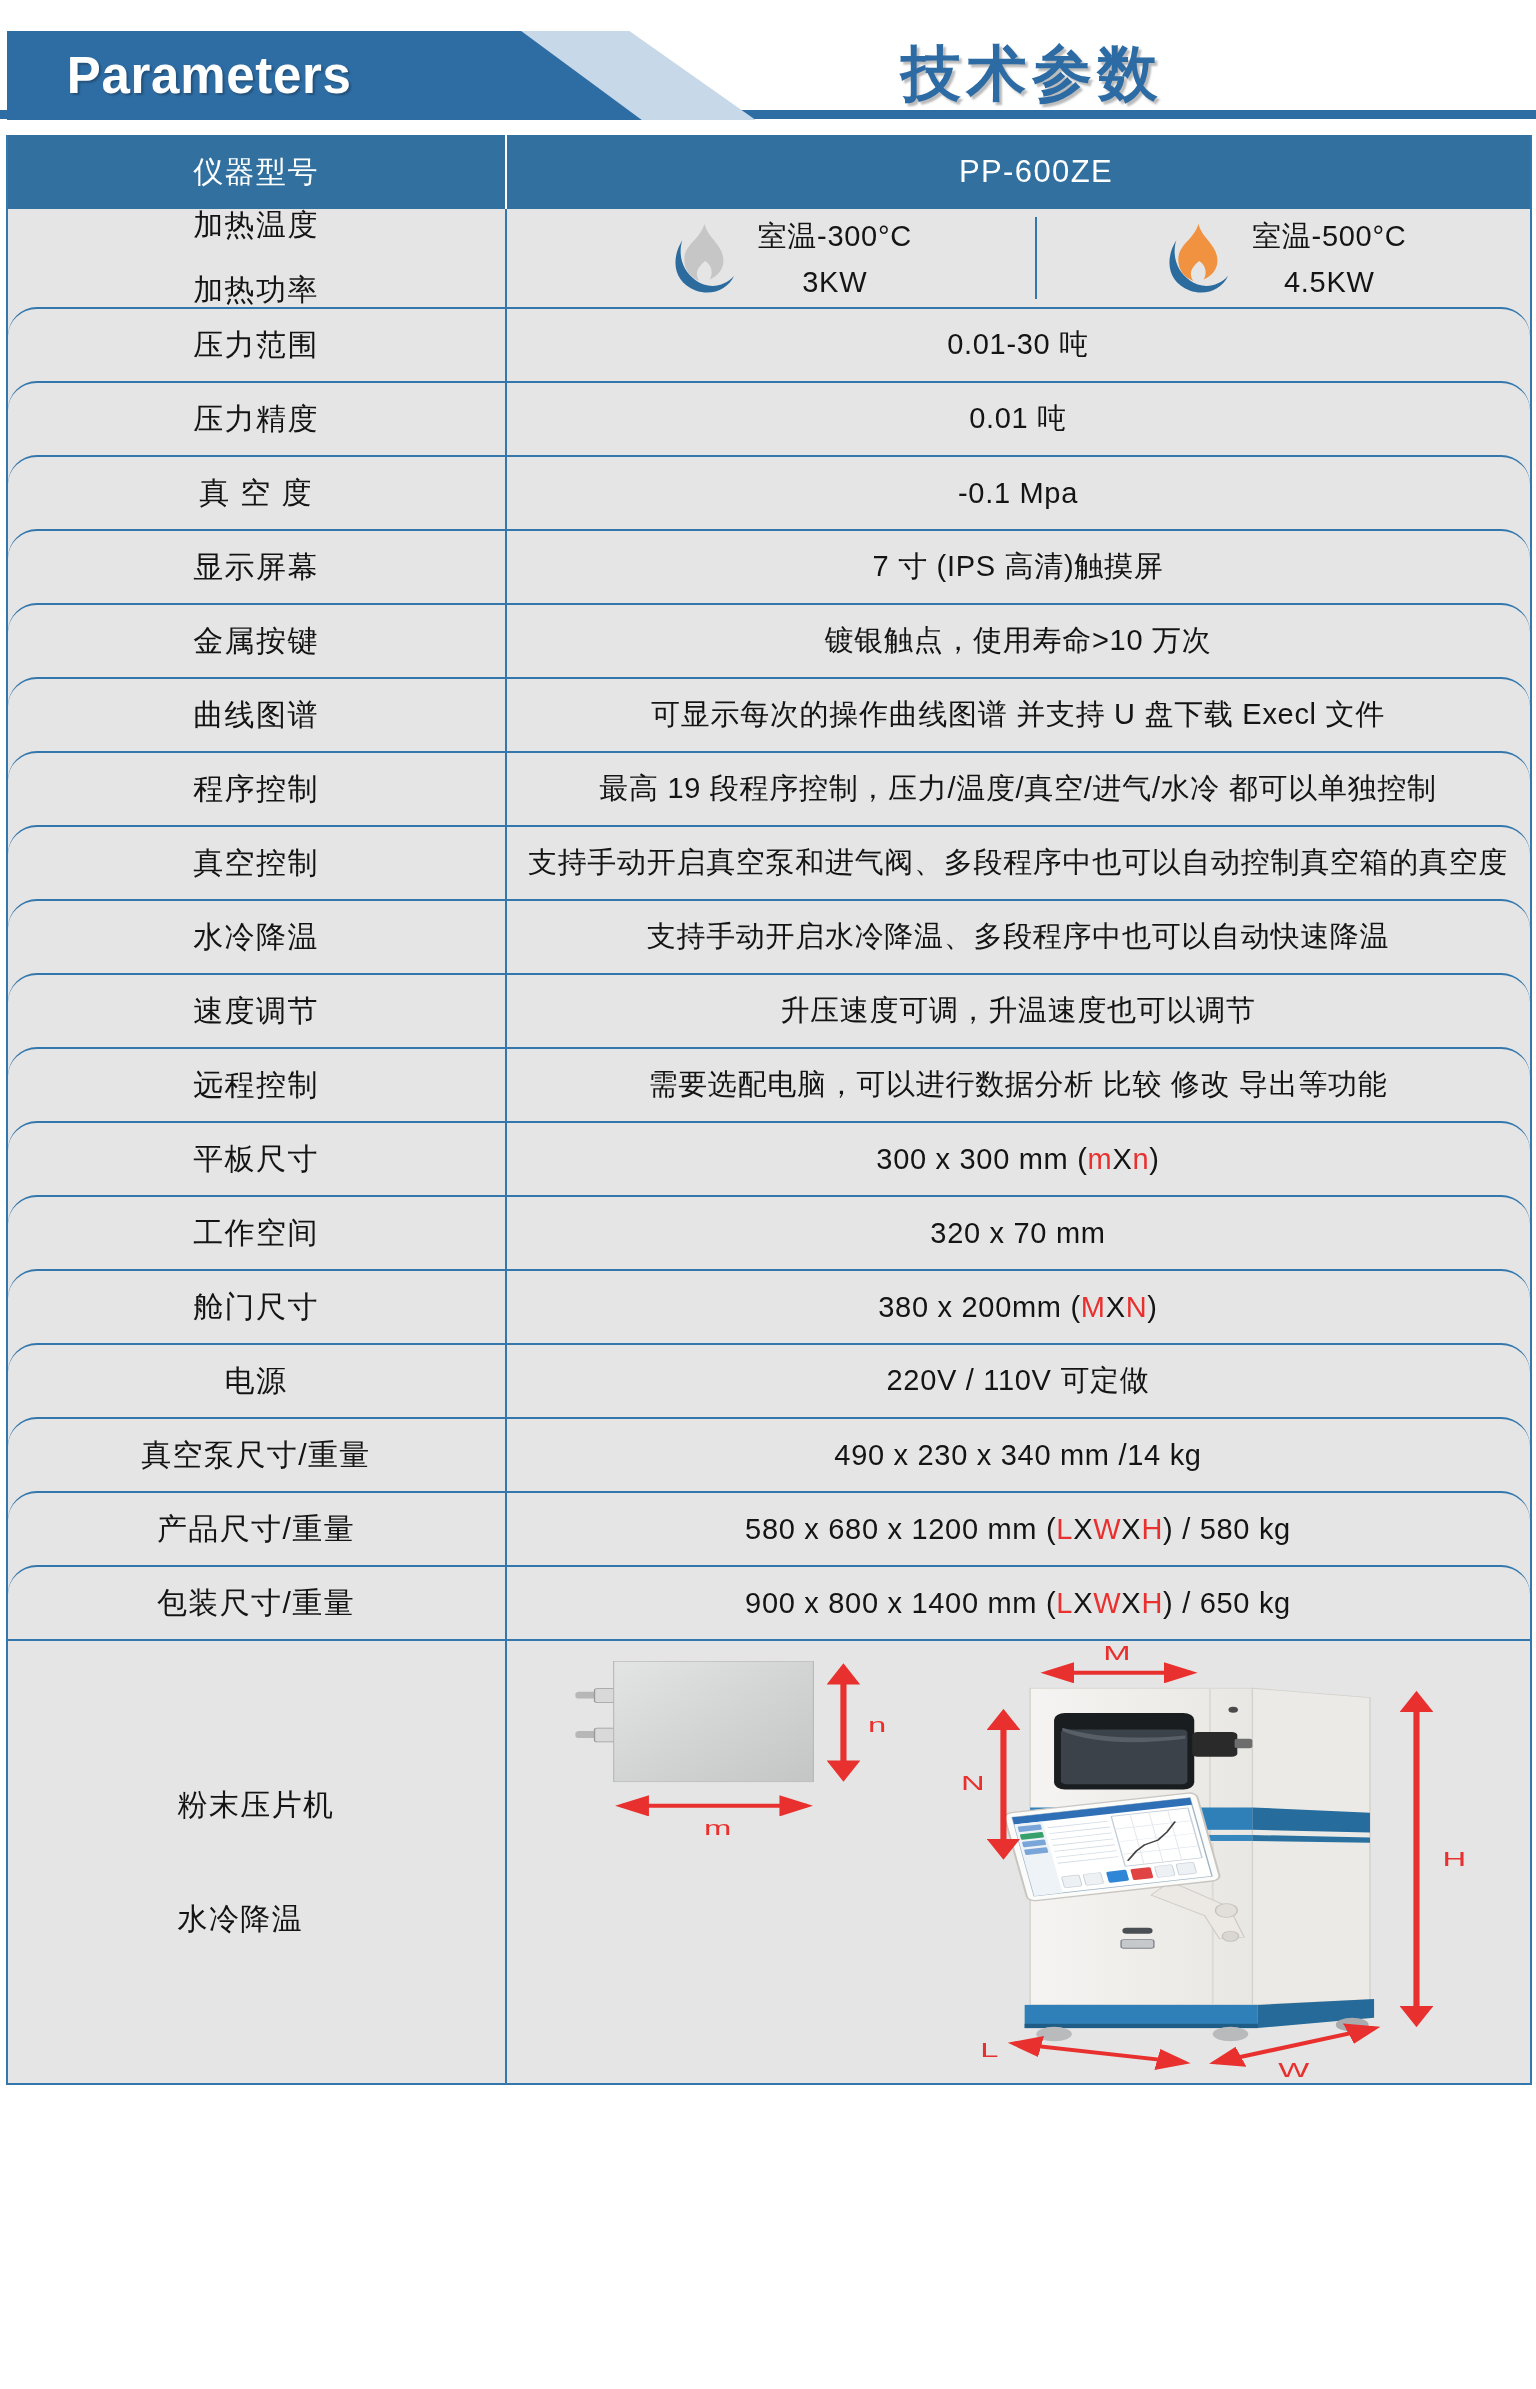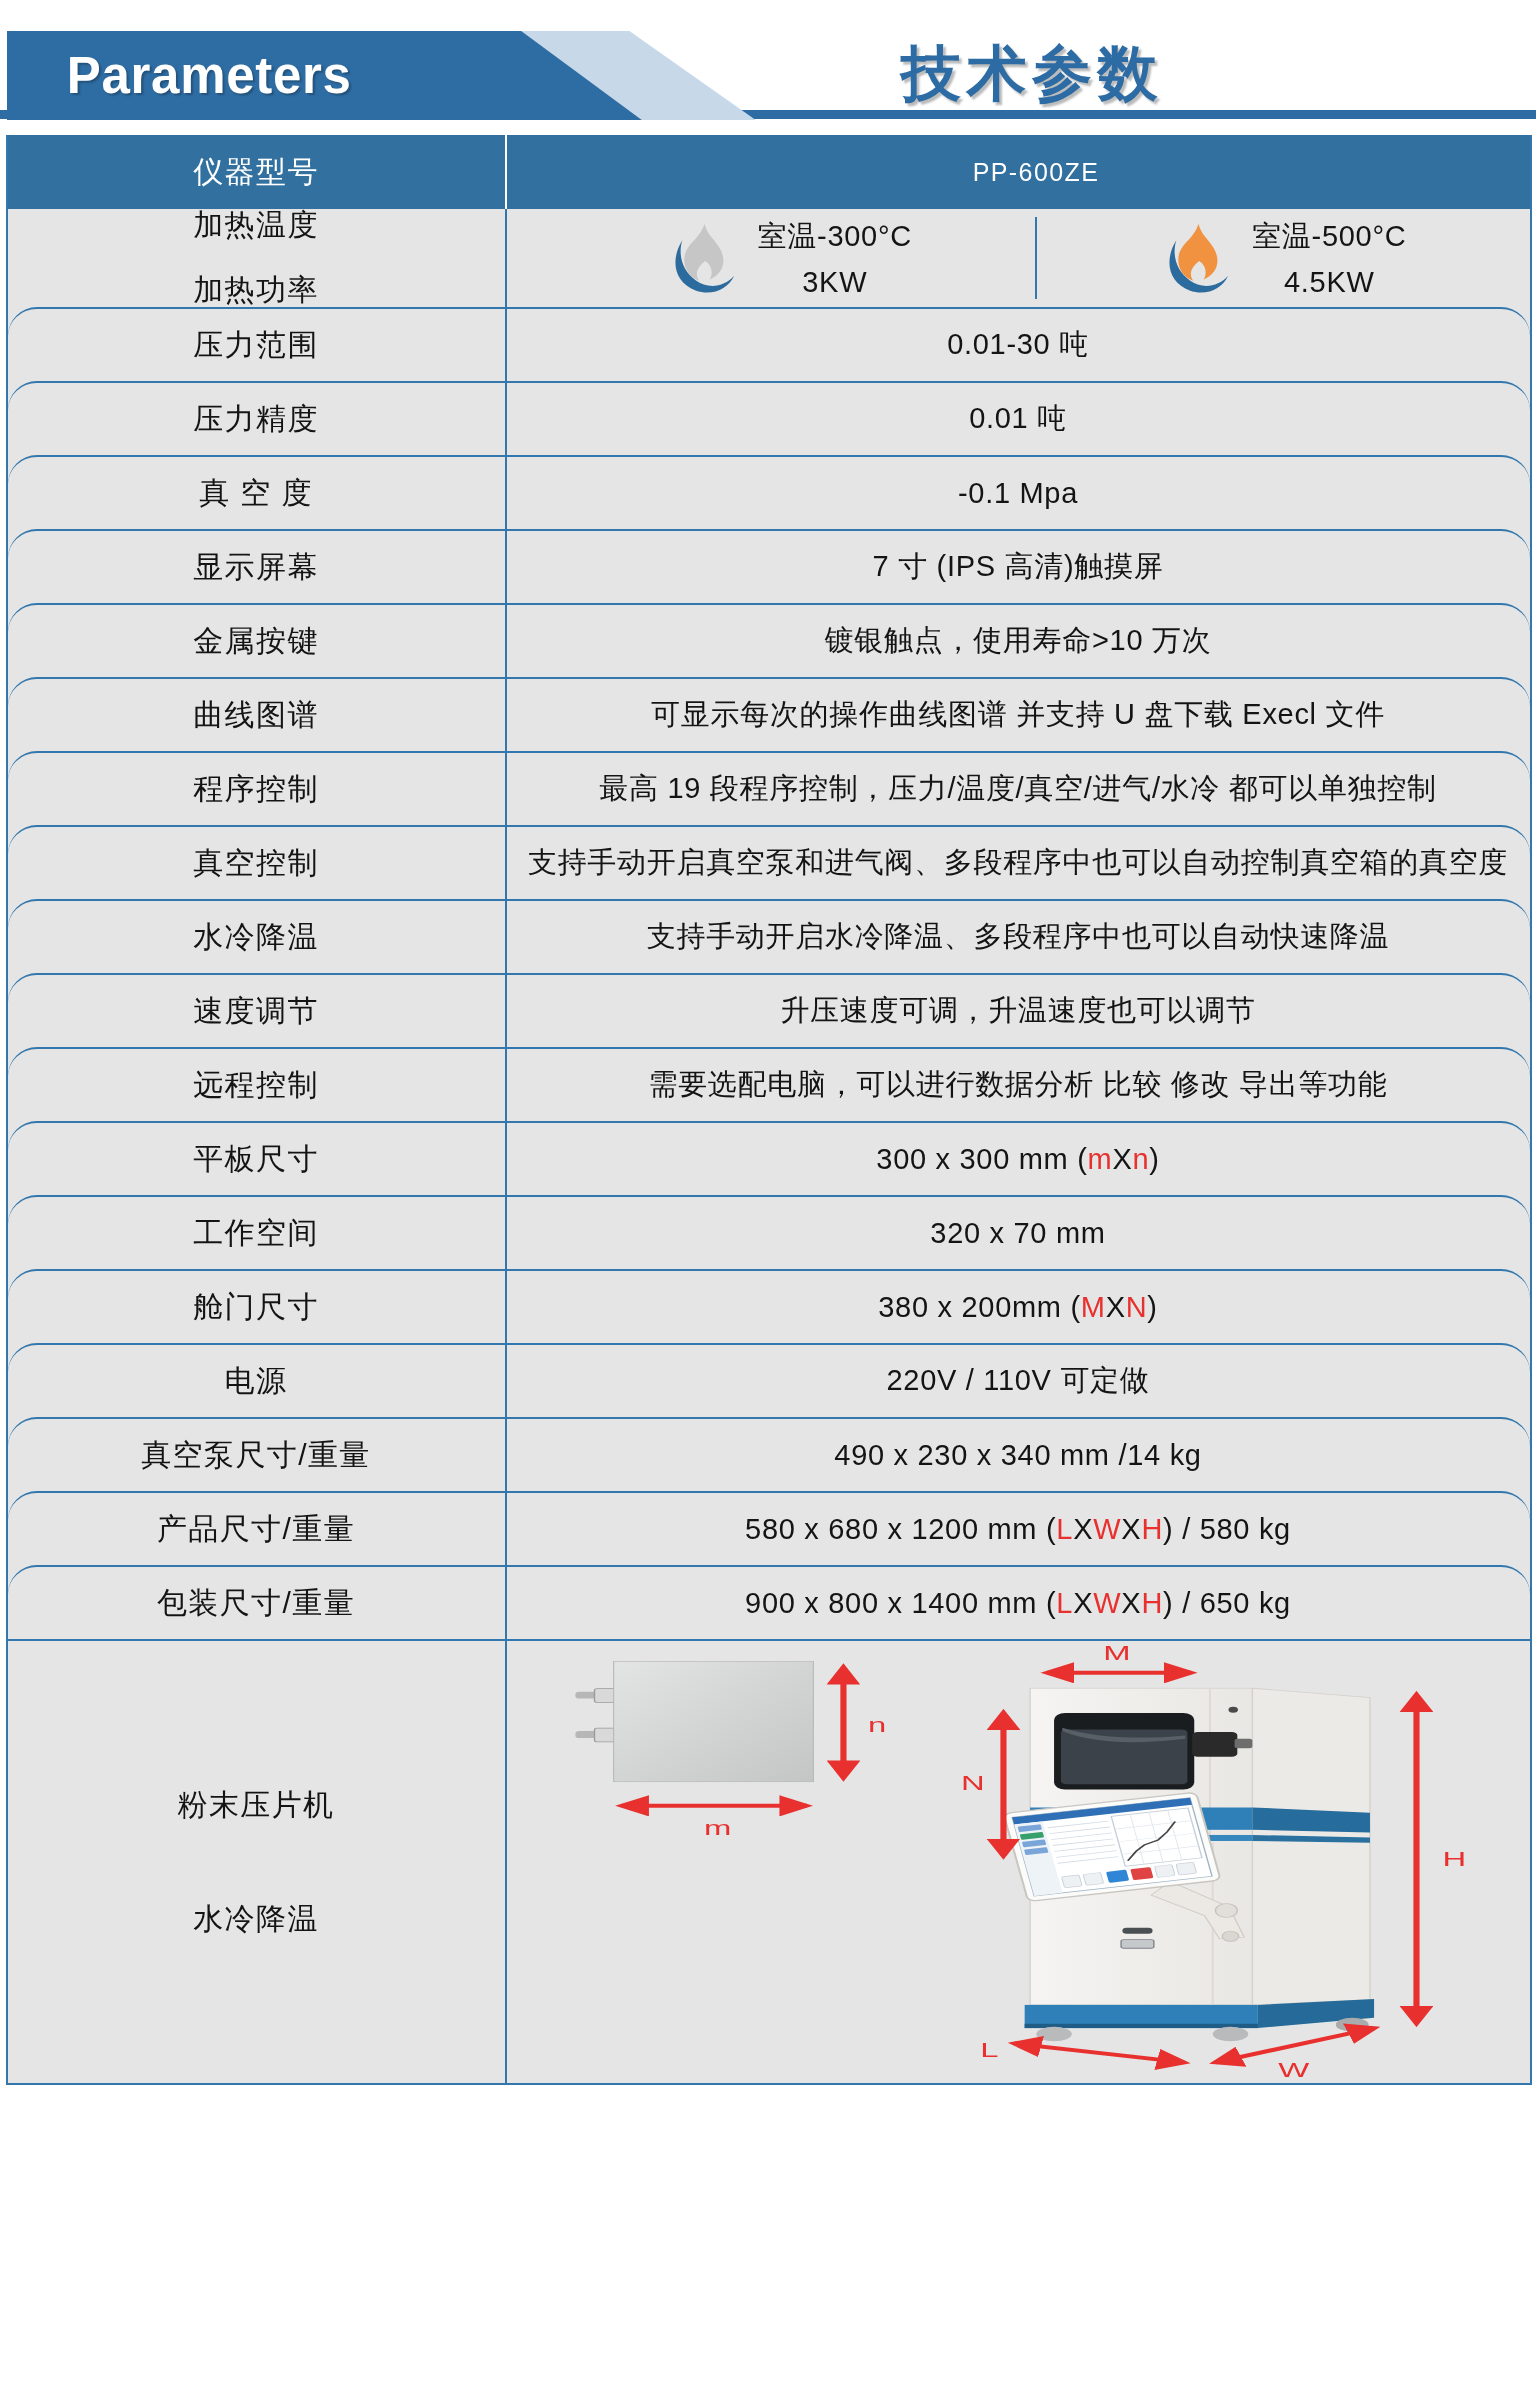--- a/index.html
+++ b/index.html
@@ -30,28 +30,28 @@
   .row.header-row { border-top:none; height:74px; background:#31709f; }
   .row.heating-row { border-top:none; height:98px; }
   .row.simple { height:74px;border-radius:29px; }
   .row.diagram-row { flex:1; }
   .label-cell { width:499px; border-right:2.7px solid #3477ac;
     display:flex; align-items:center; justify-content:center; text-align:center;
     font-size:30px; color:#141414; letter-spacing:1.4px; }
   .header-row .label-cell { border-right:2.7px solid #ffffff; color:#fff; }
   .value-cell { flex:1; display:flex; align-items:center; justify-content:center; text-align:center;
     font-size:29px; color:#141414; letter-spacing:0.7px; }
-  .header-row .value-cell { color:#fff; font-size:25px; letter-spacing:1.4px;padding-left:36px; }
+  .header-row .value-cell { color:#fff; font-size:31px; letter-spacing:1.4px;padding-left:36px; }
   .label-stack { display:flex; flex-direction:column; gap:24px; align-items:center; }
   .heat-cell { flex:1; display:flex; align-items:center; justify-content:center; gap:18px; }
   .heat-cell + .heat-cell { border-left:2.7px solid #3477ac; }
   .heat-text { display:flex; flex-direction:column; gap:9.6px; align-items:center;
     font-size:29px; color:#141414; }
   .flame { width:74px; height:74px; flex:0 0 auto; }
-  .diagram-label-stack { display:flex; flex-direction:column; gap:73px; align-items:center; }
+  .diagram-label-stack { display:flex; flex-direction:column; gap:73px; align-items:flex-start; }
   .diagram-cell { flex:1; position:relative; }
   .diagram-cell svg { position:absolute; left:0; top:0; width:100%; height:100%; }
 </style>
 </head>
 <body>
 
 <div class="banner">
   <div class="banner-bar"></div>
   <div class="banner-light"></div>
   <div class="banner-dark">

